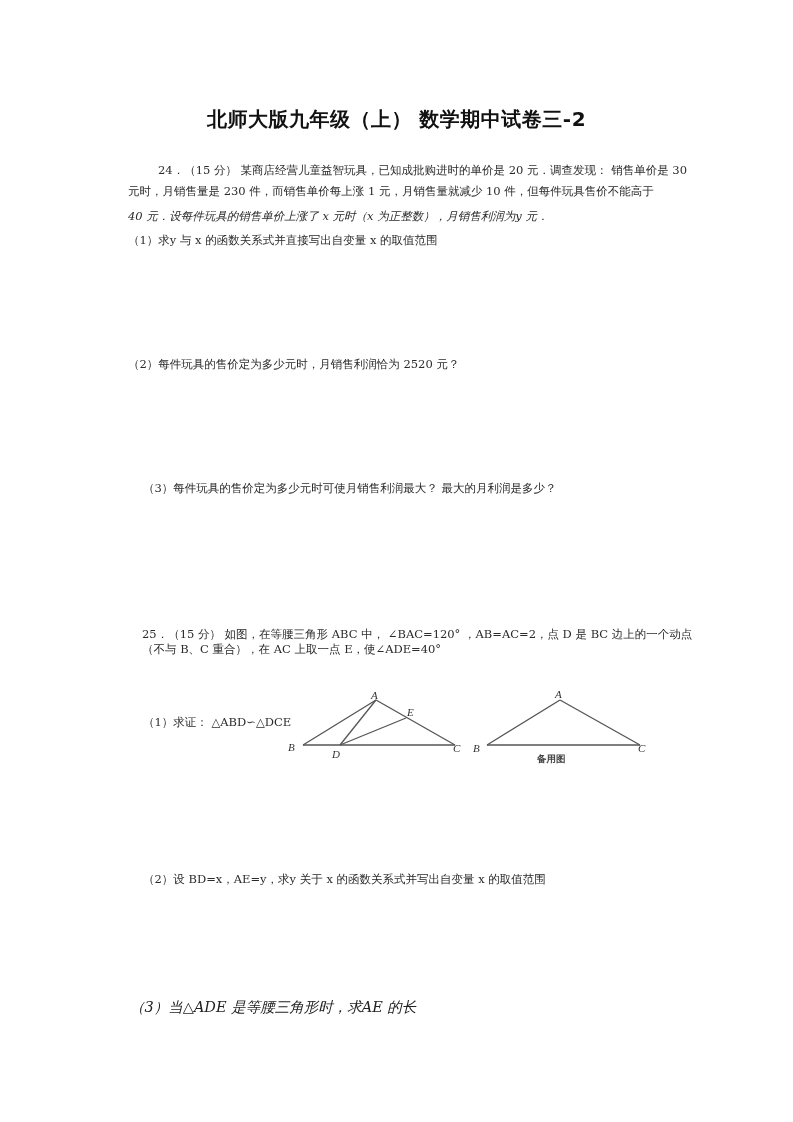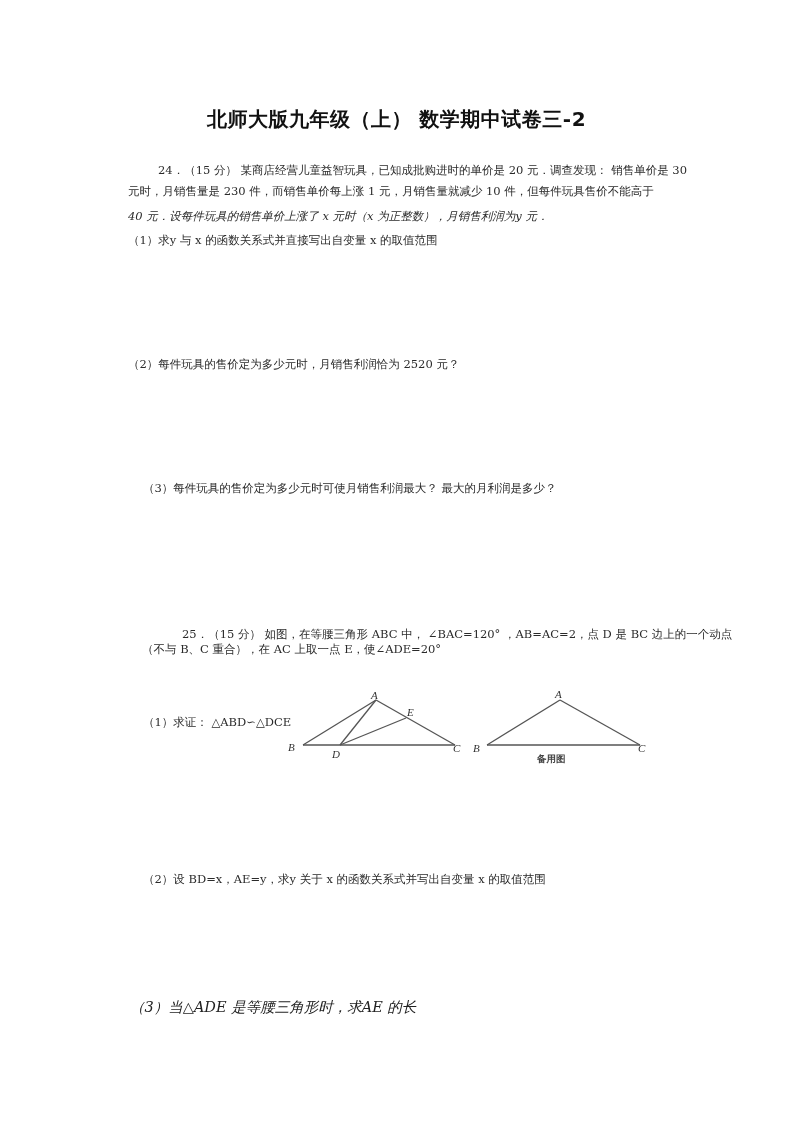--- a/index.html
+++ b/index.html
@@ -19,22 +19,22 @@
 
 <div class="abs title">北师大版九年级（上） 数学期中试卷三-2</div>
 
 <div class="abs txt" style="left:158px; top:163px;">24．（15 分） 某商店经营儿童益智玩具，已知成批购进时的单价是 20 元．调查发现： 销售单价是 30</div>
 <div class="abs txt" style="left:128px; top:184px;">元时，月销售量是 230 件，而销售单价每上涨 1 元，月销售量就减少 10 件，但每件玩具售价不能高于</div>
 <div class="abs txt" style="left:128px; top:209px;font-style:italic;">40 元．设每件玩具的销售单价上涨了 x 元时（x 为正整数），月销售利润为y 元．</div>
 <div class="abs txt" style="left:128px; top:233px;">（1）求y 与 x 的函数关系式并直接写出自变量 x 的取值范围</div>
 <div class="abs txt" style="left:128px; top:357px;">（2）每件玩具的售价定为多少元时，月销售利润恰为 2520 元？</div>
 <div class="abs txt" style="left:143px; top:481px;">（3）每件玩具的售价定为多少元时可使月销售利润最大？ 最大的月利润是多少？</div>
 
-<div class="abs txt" style="left:142px; top:627px;margin-left:40px;">25．（15 分） 如图，在等腰三角形 ABC 中， ∠BAC=120° ，AB=AC=2，点 D 是 BC 边上的一个动点</div>
-<div class="abs txt" style="left:142px; top:642px;">（不与 B、C 重合），在 AC 上取一点 E，使∠ADE=20°</div>
+<div class="abs txt" style="left:142px; top:627px;">25．（15 分） 如图，在等腰三角形 ABC 中， ∠BAC=120° ，AB=AC=2，点 D 是 BC 边上的一个动点</div>
+<div class="abs txt" style="left:142px; top:642px;">（不与 B、C 重合），在 AC 上取一点 E，使∠ADE=40°</div>
 <div class="abs txt" style="left:143px; top:669px;margin-top:46px;">（1）求证： △ABD∽△DCE</div>
 
 <svg class="abs" style="left:280px; top:685px;" width="190" height="80">
   <g stroke="#555" stroke-width="1.3" fill="none">
     <line x1="23" y1="60" x2="175" y2="60"></line>
     <line x1="23" y1="60" x2="96" y2="15"></line>
     <line x1="96" y1="15" x2="175" y2="60"></line>
     <line x1="96" y1="15" x2="60" y2="60"></line>
     <line x1="60" y1="60" x2="126" y2="33"></line>
   </g>

